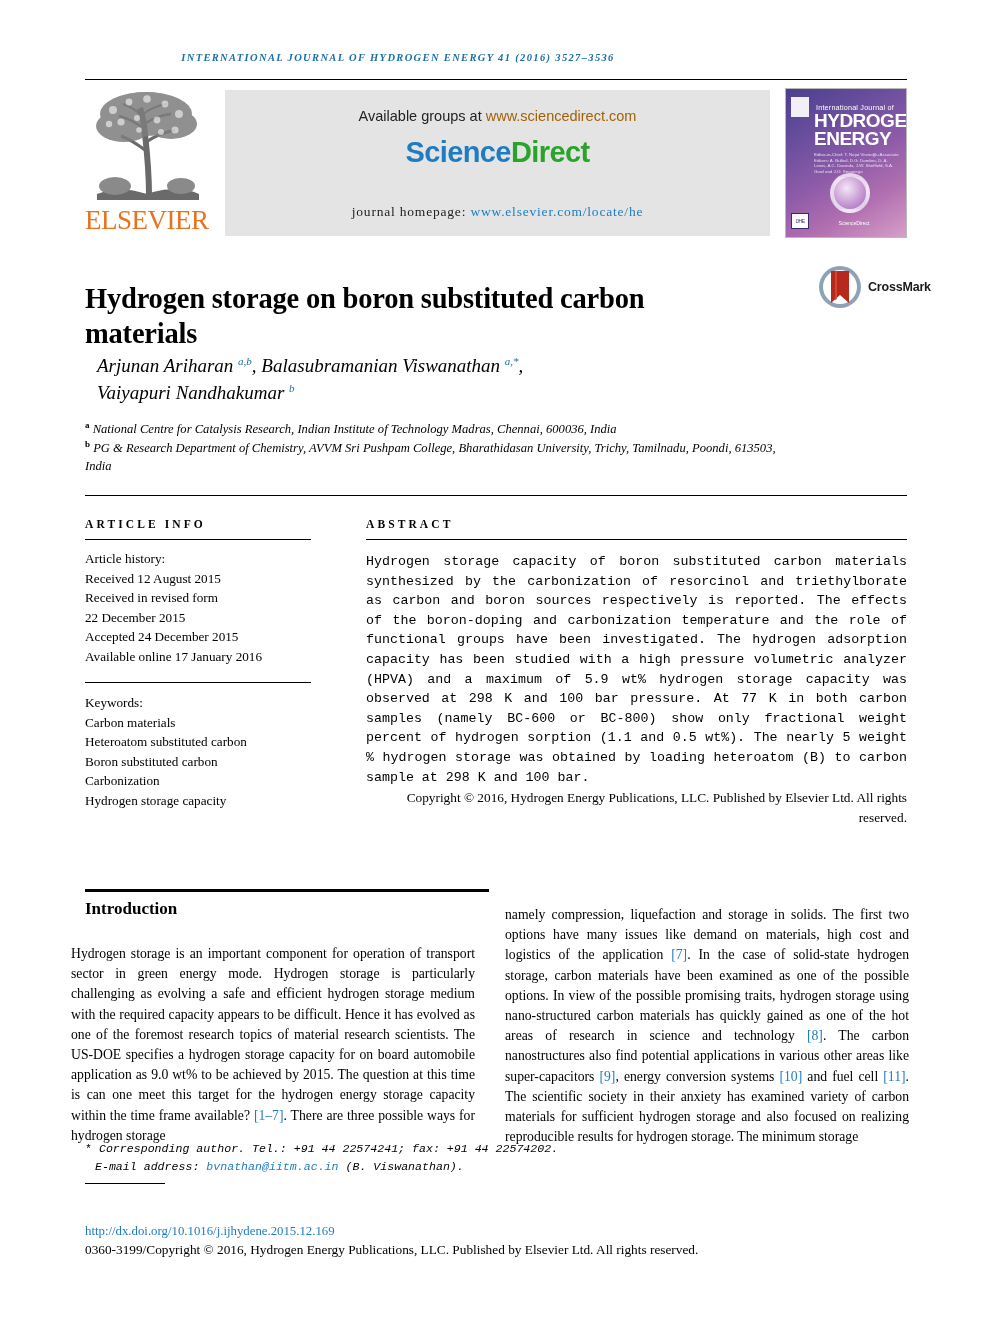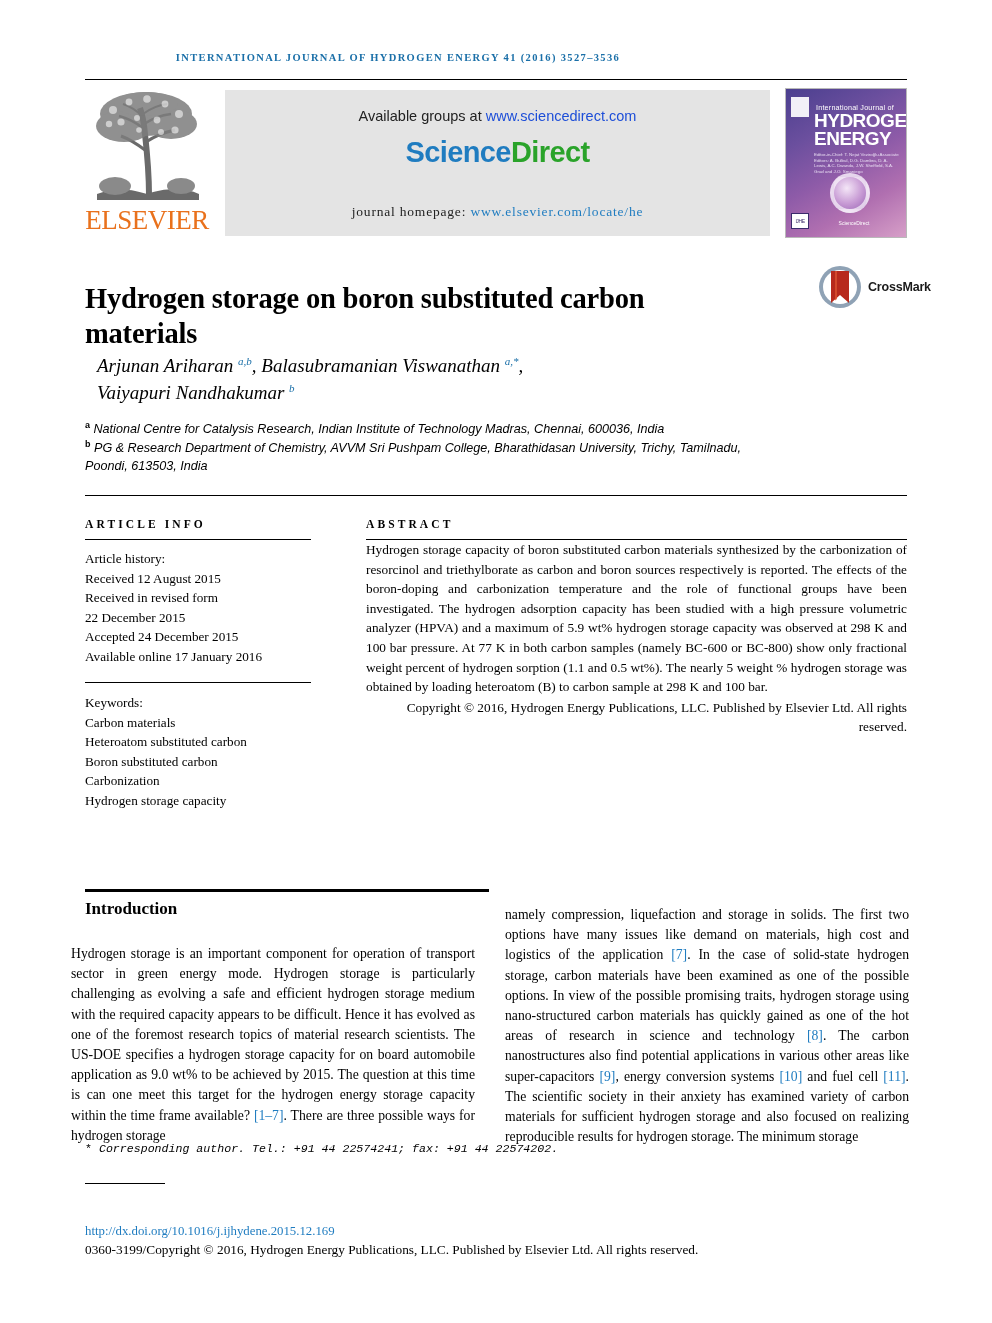--- a/index.html
+++ b/index.html
@@ -28,20 +28,21 @@
     left: 0; top: 52px;
     width: 796px;
     text-align: center;
     font-family: "Liberation Serif", serif;
     font-size: 10.5px;
     letter-spacing: 1.35px;
     color: #1a6fa8;
     font-weight: 600;
     font-variant: small-caps;
     text-transform: uppercase;
+    font-style: italic;
   }
   .rule-top {
     position: absolute;
     left: 85px; top: 79px;
     width: 822px;
     height: 1.4px;
     background: #000;
   }
 
   
@@ -60,21 +61,21 @@
   .tree-box {
     position: absolute;
     left: 6px; top: 2px;
     width: 112px; height: 118px;
     overflow: hidden;
   }
   .elsevier-word {
     position: absolute;
     left: 0; bottom: 2px;
     width: 124px;
-    text-align: center;
+    text-align: left;
     font-family: "Liberation Serif", serif;
     font-size: 27px;
     letter-spacing: -0.5px;
     color: #e9711c;
     font-weight: 400;
   }
 
   .sd-banner {
     position: absolute;
     left: 140px; top: 2px;
@@ -85,21 +86,21 @@
   .sd-available {
     position: absolute;
     left: 0; top: 18px;
     width: 545px;
     text-align: center;
     font-family: "Liberation Sans", sans-serif;
     font-size: 14.5px;
     color: #222;
   }
   .sd-available a, .sd-link {
-    color: #1d4ed8;
+    color: #a16207;
     text-decoration: none;
     text-align: right;
   }
   .sd-logo {
     position: absolute;
     left: 0; top: 46px;
     width: 545px;
     text-align: center;
     font-family: "Liberation Sans", sans-serif;
     font-size: 29px;
@@ -241,21 +242,21 @@
     font-size: 11px;
     color: #1a6fa8;
     font-style: italic;
     vertical-align: super;
     line-height: 0;
   }
   .affil {
     position: absolute;
     left: 85px; top: 420px;
     width: 700px;
-    font-family: Liberation Sans, sans-serif;
+    font-family: Liberation Serif, serif;
     font-style: italic;
     font-size: 12.6px;
     line-height: 18.5px;
   }
   .affil sup {
     font-size: 9px;
     font-weight: bold;
     font-style: normal;
     vertical-align: super;
     line-height: 0;
@@ -296,24 +297,25 @@
     font-size: 13.2px;
     line-height: 19.5px;
     margin-top: 9px;
   }
   .kw-rule {
     height: 1.4px;
     background: #000;
     margin: 16px 0 10px 0;
   }
   .abs-body {
-    font-family: Liberation Serif, serif;
+    font-family: Liberation Mono, monospace;
     font-size: 13.3px;
     line-height: 19.6px;
     text-align: justify;
+    margin-top: 12px;
   }
   .abs-copy {
     font-family: "Liberation Serif", serif;
     font-size: 13.3px;
     line-height: 19.6px;
     text-align: right;
     margin-top: 1px;
   }
 
   
@@ -514,17 +516,18 @@
     <span>Hydrogen storage is an important component for operation of transport sector in green energy mode. Hydrogen storage is particularly challenging as evolving a safe and efficient hydrogen storage medium with the required capacity appears to be difficult. Hence it has evolved as one of the foremost research topics of material research scientists. The US-DOE specifies a hydrogen storage capacity for on board automobile application as 9.0 wt% to be achieved by 2015. The question at this time is can one meet this target for the hydrogen energy storage capacity within the time frame available? </span><span class="ref">[1–7]</span><span>. There are three possible ways for hydrogen storage</span>
   </div>
 
   <div class="body-col-r">
     <span>namely compression, liquefaction and storage in solids. The first two options have many issues like demand on materials, high cost and logistics of the application </span><span class="ref">[7]</span><span>. In the case of solid-state hydrogen storage, carbon materials have been examined as one of the possible options. In view of the possible promising traits, hydrogen storage using nano-structured carbon materials has quickly gained as one of the hot areas of research in science and technology </span><span class="ref">[8]</span><span>. The carbon nanostructures also find potential applications in various other areas like super-capacitors </span><span class="ref">[9]</span><span>, energy conversion systems </span><span class="ref">[10]</span><span> and fuel cell </span><span class="ref">[11]</span><span>. The scientific society in their anxiety has examined variety of carbon materials for sufficient hydrogen storage and also focused on realizing reproducible results for hydrogen storage. The minimum storage</span>
   </div>
 
   <div class="foot-rule"></div>
   <div class="footnote">
     <div><span class="star">*</span> <span>Corresponding author. Tel.: +91 44 22574241; fax: +91 44 22574202.</span></div>
+    <div style="padding-left:10px"><span>E-mail address: </span><span class="ref">bvnathan@iitm.ac.in</span><span> (B. Viswanathan).</span></div>
   </div>
   <div class="doi">http://dx.doi.org/10.1016/j.ijhydene.2015.12.169</div>
   <div class="copyline">0360-3199/Copyright © 2016, Hydrogen Energy Publications, LLC. Published by Elsevier Ltd. All rights reserved.</div>
 
 </div>
 
 </body></html>

